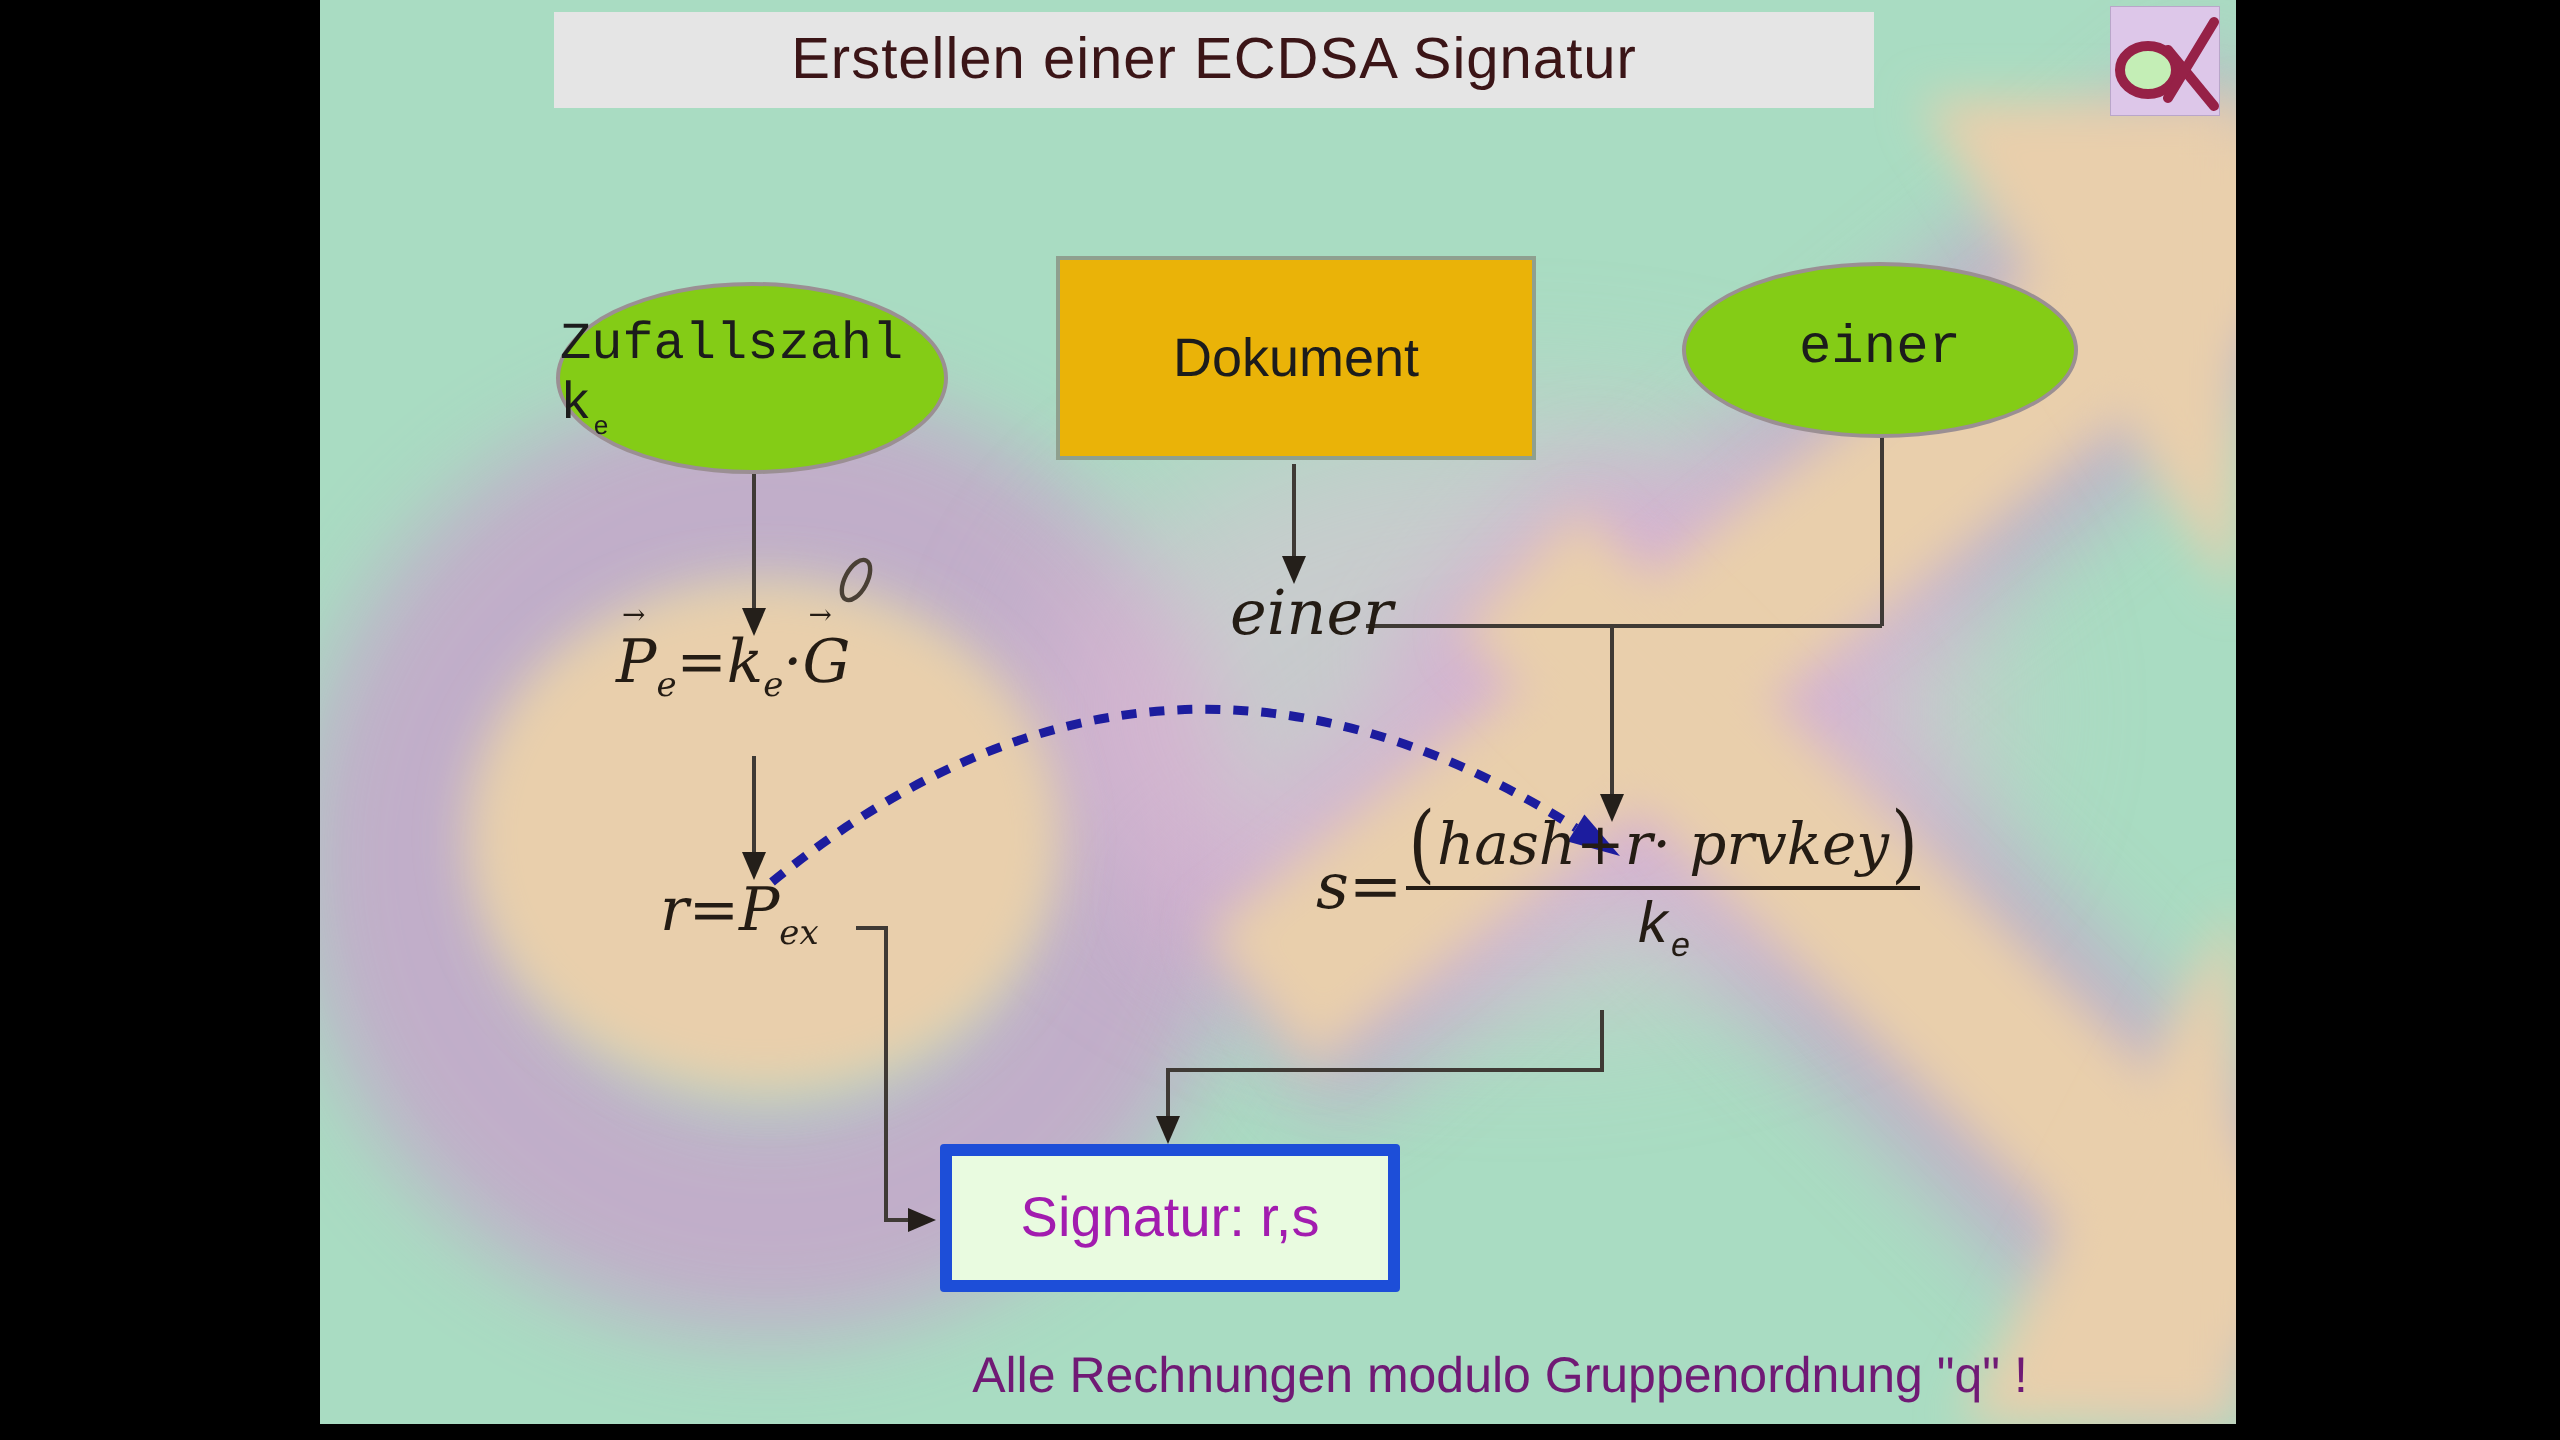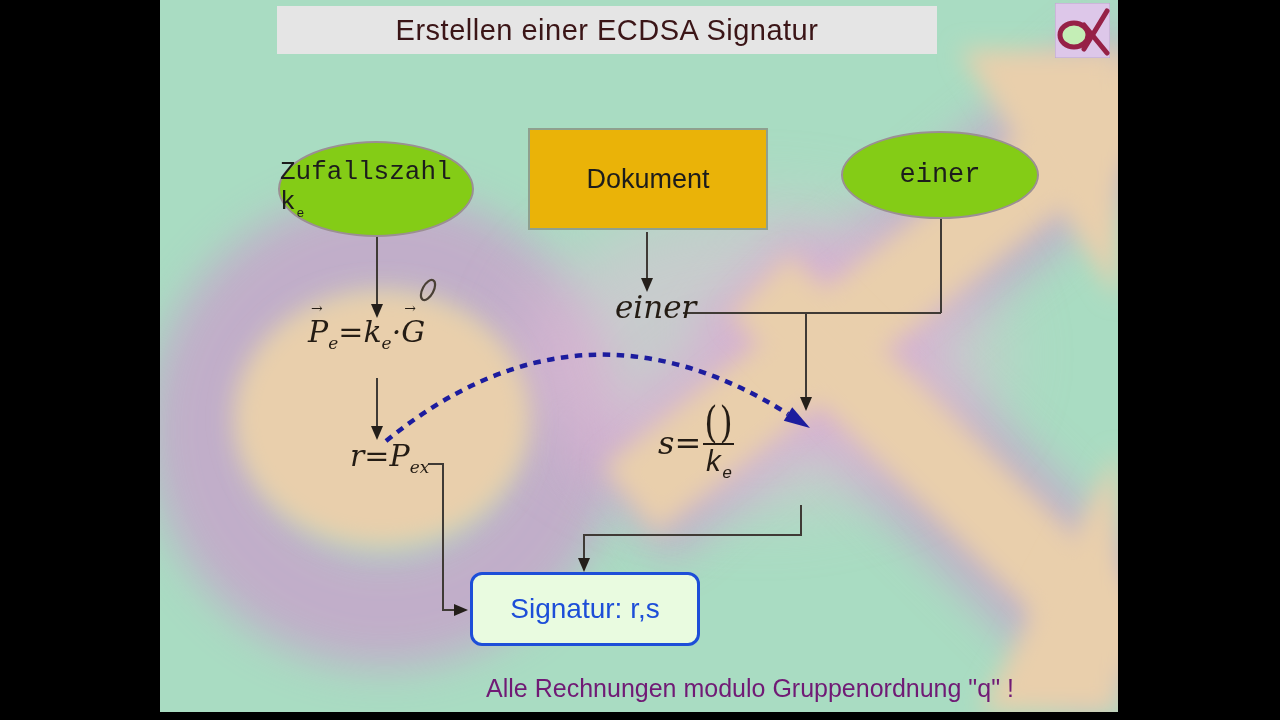--- a/index.html
+++ b/index.html
@@ -11,27 +11,27 @@
   .node{position:absolute;z-index:3;display:flex;align-items:center;justify-content:center;
         color:#1c1c1c;}
   .banner{left:117px;top:6px;width:660px;height:48px;background:#e5e5e5;
           font-size:29px;color:#3b1517;letter-spacing:.5px;}
   .ellipse{background:#84cc16;border:2px solid #9b8f93;border-radius:50%;font-family:Liberation Mono, monospace;}
   .zufall{left:118px;top:141px;width:192px;height:92px;font-size:26px;}
   .prvkey{left:681px;top:131px;width:194px;height:84px;font-size:27px;}
   .dokument{left:368px;top:128px;width:240px;height:102px;background:#eab308;
             border:2px solid #8fa08f;font-size:27px;box-sizing:border-box;}
   .signatur{left:310px;top:572px;width:230px;height:74px;background:#e9fbe0;
-            border:3px solid #1d4ed8;border-radius:12px;font-size:28px;box-sizing:border-box;color:#1d4ed8;}
+            border:6px solid #1d4ed8;border-radius:2px;font-size:28px;box-sizing:border-box;color:#a21caf;}
   .tinysub{font-size:13px;vertical-align:-8px;margin-left:1px;}
   .math{position:absolute;z-index:3;font-family:"DejaVu Serif",serif;font-style:italic;
         color:#241c14;}
   .hash{left:455px;top:289px;font-size:31px;}
   .pform{left:148px;top:314px;font-size:30px;white-space:nowrap;}
-  .rform{left:170px;top:438px;font-size:30px;white-space:nowrap;margin-left:20px;}
+  .rform{left:170px;top:438px;font-size:30px;white-space:nowrap;}
   .fsub{font-size:17px;font-style:italic;vertical-align:-7px;}
   .vec{position:relative;display:inline-block;}
   .vec-arrow{position:absolute;left:3px;top:-14px;font-size:14px;font-style:normal;letter-spacing:-1px;}
   .sform{left:498px;top:402px;display:flex;align-items:center;}
   .s-lhs{font-size:32px;margin-right:2px;}
   .frac{display:inline-flex;flex-direction:column;align-items:center;}
   .num{font-size:29px;white-space:nowrap;display:flex;align-items:center;}
   .paren{font-size:34px;transform:scaleY(1.25);font-style:normal;padding:0 1px;}
   .fracbar{width:100%;height:0;border-top:2.5px solid #241c14;margin:1px 0 0 0;}
   .den{font-size:29px;margin-top:2px;font-family:Liberation Mono, monospace;}
@@ -131,20 +131,21 @@
 
     <div class="math rform">
       <span>r</span><span>=</span><span>P</span><span class="fsub">ex</span>
     </div>
 
     <div class="math sform">
       <span class="s-lhs"><span>s</span><span>=</span></span>
       <span class="frac">
         <span class="num">
             <span class="paren">(</span>
+            <span>hash+r· prvkey</span>
             <span class="paren">)</span>
           </span>
         <span class="fracbar"></span>
         <span class="den"><span>k</span><span class="fsub">e</span></span>
       </span>
     </div>
 
     <div class="node signatur">
       <span>Signatur: r,s</span>
     </div>

